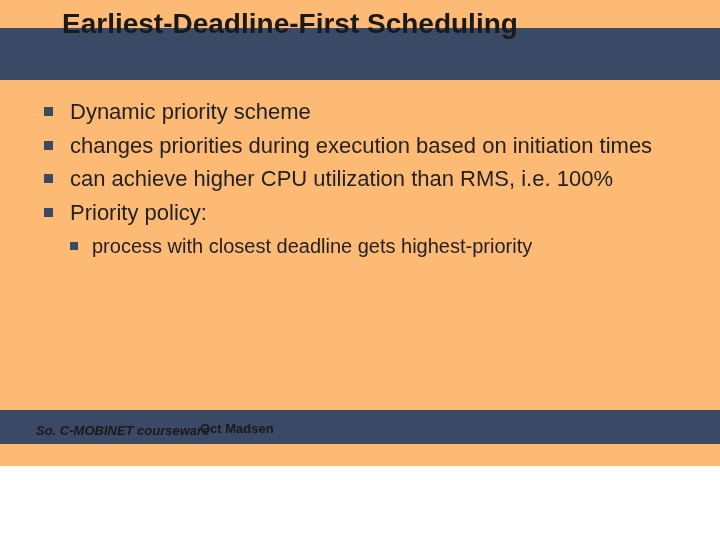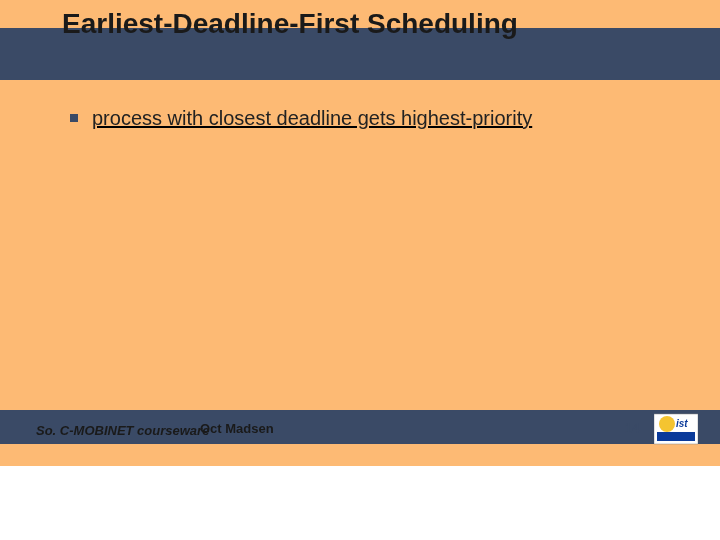--- a/index.html
+++ b/index.html
@@ -38,21 +38,21 @@
   }
   .bullets > li::before {
     content: "";
     position: absolute;
     left: 8px;
     top: 9px;
     width: 9px;
     height: 9px;
     background: #3a4a66;
   }
-  .sub-bullets { margin-top: 8px; text-decoration: underline; }
+  .sub-bullets { margin-top: 8px; }
   .sub-bullets > li {
     font-size: 20px;
     color: #222;
     line-height: 1.25;
     padding-left: 56px;
     position: relative;
   }
   .sub-bullets > li::before {
     content: "";
     position: absolute;
@@ -104,30 +104,28 @@
   }
 </style>
 </head>
 <body>
 
 <div class="slide">
   <div class="title-band"></div>
   <div class="title">Earliest-Deadline-First Scheduling</div>
 
   <div class="content">
+    <ul class="bullets">
+      <li>Dynamic priority scheme</li>
+      <li>changes priorities during execution based on initiation times</li>
+      <li>can achieve higher CPU utilization than RMS, i.e. 100%</li>
+      <li>Priority policy:</li>
+    </ul>
     <ul class="sub-bullets">
       <li>process with closest deadline gets highest-priority</li>
     </ul>
   </div>
 
   <div class="footer-band"></div>
   <div class="courseware">So. C-MOBINET courseware</div>
   <div class="author">Oct Madsen</div>
   <div class="pagenum">14</div>
-  <div class="logo">
-    <svg viewBox="0 0 44 38" width="44" height="38">
-      <rect x="0" y="4" width="44" height="30" fill="#fff" stroke="#888" stroke-width="0.5"></rect>
-      <rect x="3" y="22" width="38" height="9" fill="#0a3a9a"></rect>
-      <circle cx="13" cy="14" r="8" fill="#f4c430"></circle>
-      <text x="22" y="17" font-family="Arial" font-size="10" font-weight="bold" font-style="italic" fill="#0a3a9a">ist</text>
-    </svg>
-  </div>
 </div>
 
 </body></html>

